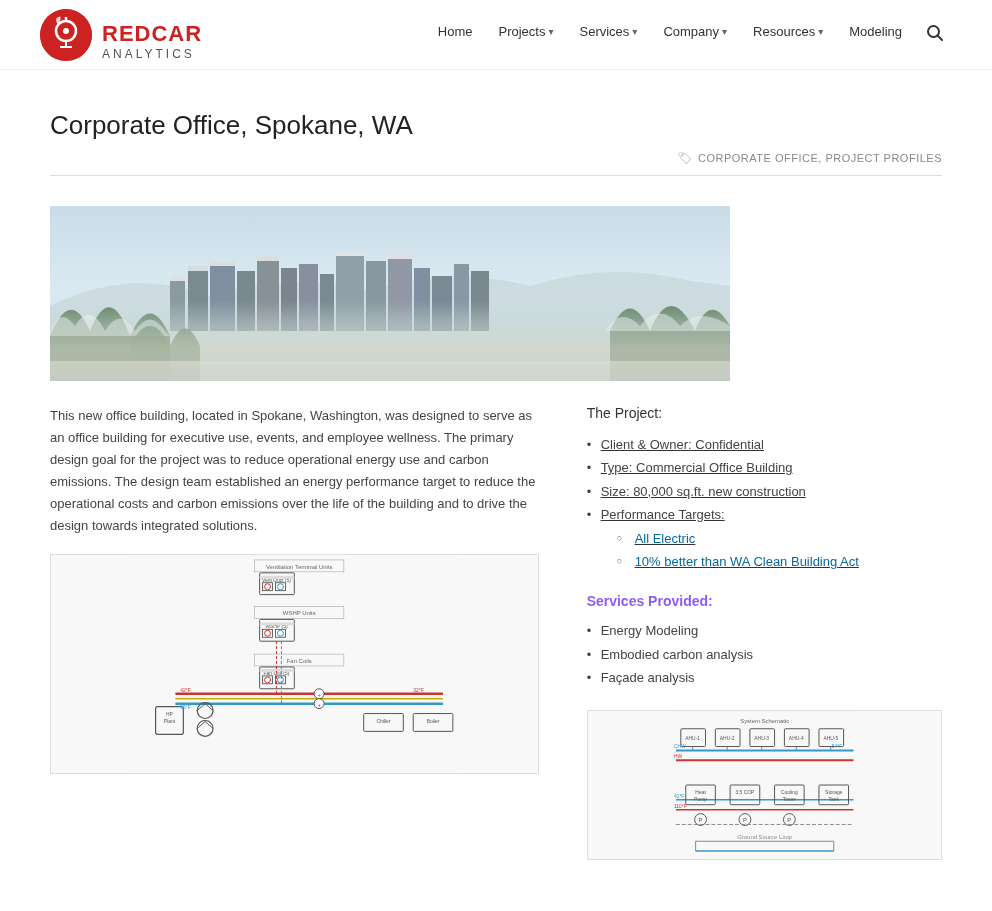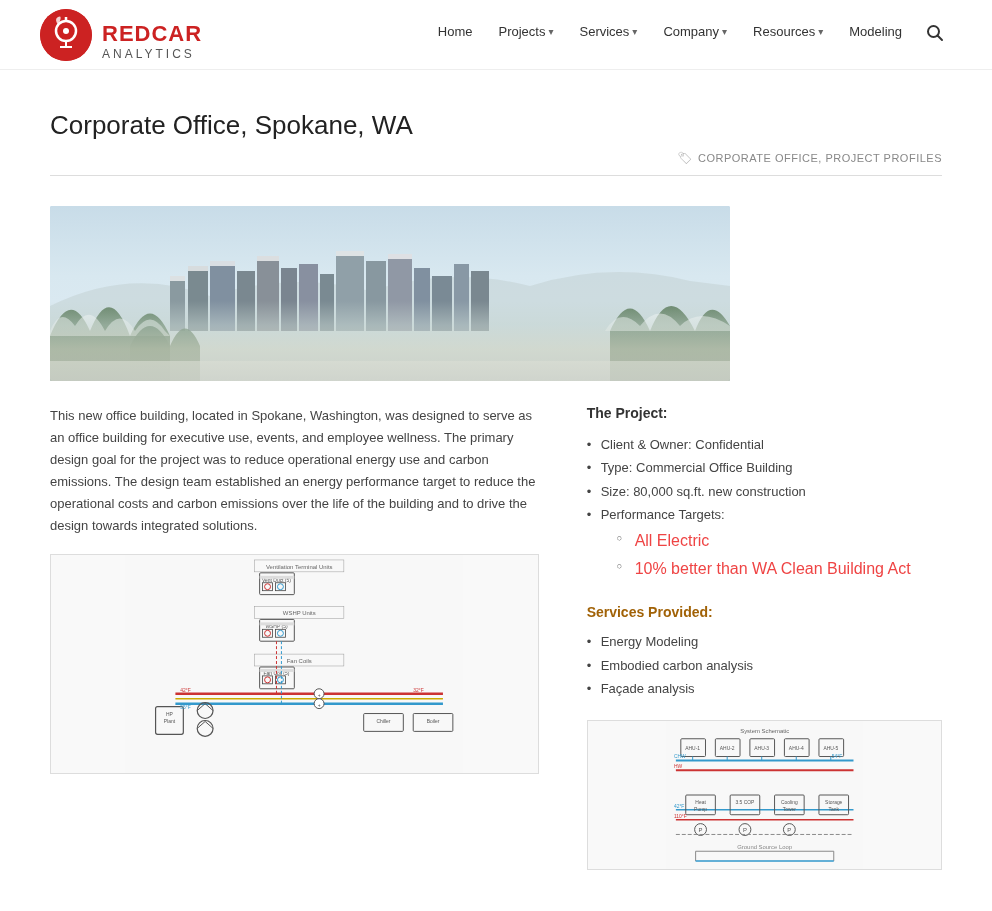--- a/index.html
+++ b/index.html
@@ -160,67 +160,68 @@
 
     
     .diagram-svg {
       width: 100%;
       height: 100%;
     }
 
     
     .project-title {
       font-size: 14px;
-      font-weight: 700;
+      font-weight: 400;
       color: #333;
       margin-bottom: 12px;
     }
     .project-list {
       list-style: none;
       padding: 0;
       margin-bottom: 20px;
+      text-decoration: underline;
     }
     .project-list li {
       font-size: 13px;
       color: #444;
       line-height: 1.8;
       padding-left: 14px;
       position: relative;
     }
     .project-list li::before {
       content: '•';
       position: absolute;
       left: 0;
       color: #444;
     }
     .sub-list {
       list-style: none;
       padding-left: 16px;
       margin: 0;
     }
     .sub-list li {
-      font-size: 16px;
-      color: #ef4444;
+      font-size: 13px;
+      color: #0369a1;
       line-height: 1.8;
       padding-left: 18px;
       position: relative;
     }
     .sub-list li::before {
       content: '○';
       position: absolute;
       left: 0;
       font-size: 9px;
       top: 3px;
       color: #666;
     }
 
     .services-title {
       font-size: 14px;
       font-weight: 700;
-      color: #a16207;
+      color: #8b5cf6;
       margin-bottom: 10px;
     }
     .services-list {
       list-style: none;
       padding: 0;
       margin-bottom: 20px;
     }
     .services-list li {
       font-size: 13px;
       color: #444;

